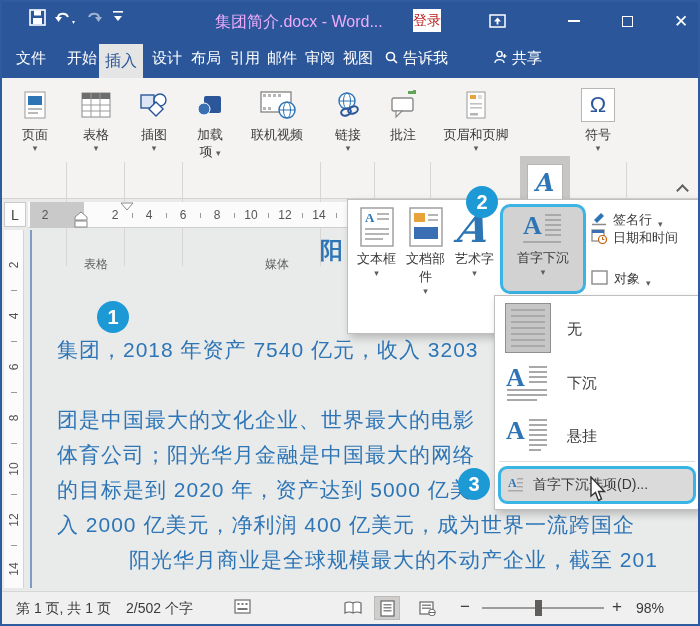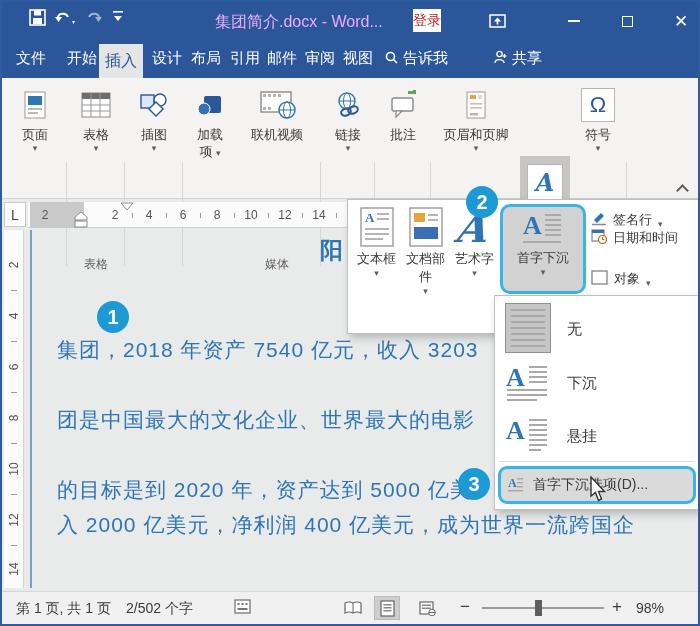--- a/index.html
+++ b/index.html
@@ -322,22 +322,24 @@
     <div class="vtick" style="top:162px"></div>
       <div class="vtick" style="top:213px"></div>
     <div class="vtick" style="top:264px"></div>
       <div class="vtick" style="top:315px"></div>
   </div>
   <div class="pageedge"></div>
 
   <div class="docline" style="left:318px;top:233px;font-weight:bold;font-size:23px">阳</div>
   <div class="docline" style="left:55px;top:334px">集团，2018 年资产 7540 亿元，收入 3203</div>
   <div class="docline" style="left:55px;top:404px">团是中国最大的文化企业、世界最大的电影</div>
+  <div class="docline" style="left:55px;top:439px">体育公司；阳光华月金融是中国最大的网络</div>
   <div class="docline" style="left:55px;top:474px">的目标是到 2020 年，资产达到 5000 亿美</div>
   <div class="docline" style="left:55px;top:509px">入 2000 亿美元，净利润 400 亿美元，成为世界一流跨国企</div>
+  <div class="docline" style="left:127px;top:544px">阳光华月商业是全球规模最大的不动产企业，截至 201</div>
 
   <div class="flyout">
     <div class="fitem" style="left:5px">
       <div class="fico">
         <svg width="36" height="42" viewBox="0 0 36 42">
             <rect x="2" y="2" width="32" height="38" fill="#fff" stroke="#9a9a9a" stroke-width="1.4"></rect>
             <text x="6" y="16" font-size="13" font-weight="bold" fill="#2e75b6" font-family="serif">A</text>
             <rect x="18" y="7" width="12" height="2" fill="#b5b5b5"></rect>
             <rect x="18" y="12" width="12" height="2" fill="#b5b5b5"></rect>
             <rect x="6" y="22" width="24" height="2" fill="#b5b5b5"></rect>

